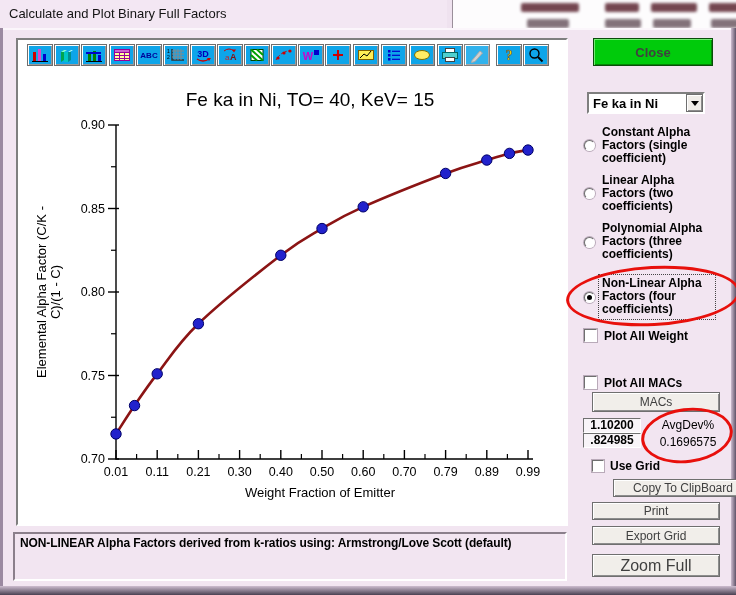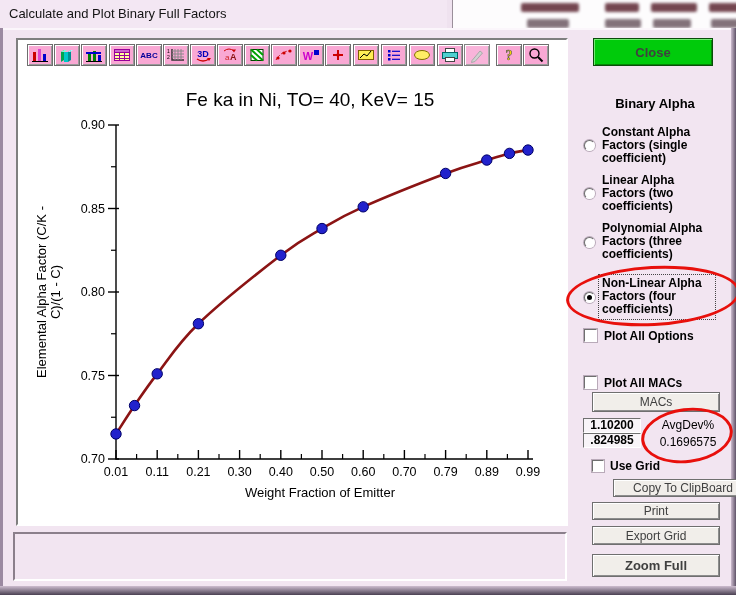--- a/index.html
+++ b/index.html
@@ -21,36 +21,36 @@
     border-top:2px solid #fbf6fb; }
   .frame-left  { position:absolute; left:0; top:28px; width:3px; height:567px; background:#9b89a1; }
   .frame-right { position:absolute; left:731px; top:28px; width:5px; height:567px;
     background:linear-gradient(to right,#cdbccf,#5f5368); }
   .frame-bottom{ position:absolute; left:0; top:586px; width:736px; height:9px;
     background:linear-gradient(#cdbccf,#4a4152); }
   
   #chart-panel { position:absolute; left:16px; top:38px; width:552px; height:488px; background:#fff;
     border:2px solid; border-color:#7f7f7f #ffffff #ffffff #7f7f7f; }
   
-  .tb { position:absolute; top:4px; width:26px; height:22px; background:#f9a8d4;
+  .tb { position:absolute; top:4px; width:26px; height:22px; background:#0ea5e9;
     border:1px solid #6e6e6e; box-shadow:inset 1px 1px 0 #ffffff, inset -1px -1px 0 #9a9a9a;
     display:flex; align-items:center; justify-content:center; padding:0; }
   .tb.disabled { opacity:.85; }
   #chart-svg { position:absolute; left:0; top:30px; }
   
   #status-box { position:absolute; left:13px; top:532px; width:554px; height:49px;
     border:2px solid; border-color:#8b7f8b #ffffff #ffffff #8b7f8b;
     padding:3px 5px; font-size:12px; font-weight:bold; letter-spacing:-0.1px; }
   #status-box div { white-space:pre; line-height:13px; }
   
   .btn3d { position:absolute; background:#f1eeea; border:1px solid #6f6f6f;
     box-shadow:inset 1px 1px 0 #ffffff, inset -1px -1px 0 #8d8d8d;
     font-family:"Liberation Sans", sans-serif; font-size:12px; color:#404040;
     display:flex; align-items:center; justify-content:center; }
-  .btn3d.bold { font-weight:bold; font-size:13px; }
+  .btn3d.bold { font-weight:normal; font-size:16px; }
   #close-btn { left:593px; top:38px; width:120px; height:28px; background:#00cb0b;
     border:1px solid #0a4d0a; box-shadow:inset 1px 1px 0 #72ea72, inset -1px -1px 0 #068706;
     font-weight:bold; font-size:13px; }
   
   .blabel { position:absolute; font-size:12px; font-weight:bold; line-height:13px; }
   
   #combo { position:absolute; left:587px; top:92px; width:118px; height:22px; background:#fff;
     border:2px solid; border-color:#7f7f7f #ffffff #ffffff #7f7f7f; }
   #combo .val { position:absolute; left:4px; top:1px; font-size:13px; font-weight:bold; line-height:17px; }
   #combo .arrow { position:absolute; right:0; top:0; width:17px; height:18px; background:#f0ede9;
@@ -303,45 +303,52 @@
         <circle cx="304" cy="158.54000000000005" r="5.2" fill="#2222cc" stroke="#000066" stroke-width="1"></circle>
         <circle cx="345.20000000000005" cy="136.83000000000004" r="5.2" fill="#2222cc" stroke="#000066" stroke-width="1"></circle>
         <circle cx="427.6" cy="103.43000000000006" r="5.2" fill="#2222cc" stroke="#000066" stroke-width="1"></circle>
         <circle cx="468.8" cy="90.07000000000005" r="5.2" fill="#2222cc" stroke="#000066" stroke-width="1"></circle>
         <circle cx="491.46" cy="83.39000000000004" r="5.2" fill="#2222cc" stroke="#000066" stroke-width="1"></circle>
         <circle cx="510" cy="80.05000000000001" r="5.2" fill="#2222cc" stroke="#000066" stroke-width="1"></circle>
       </svg>
   </div>
 
   <div id="status-box">
+    <div>NON-LINEAR Alpha Factors derived from k-ratios using: Armstrong/Love Scott (default)</div>
   </div>
 
   <button class="btn3d" id="close-btn">Close</button>
 
   <div class="blabel" style="left:585px;top:73px;width:140px;text-align:center;font-size:13px;margin-top:24px;">Binary Alpha</div>
 
+  <div id="combo">
+    <span class="val">Fe ka in Ni</span>
+    <span class="arrow">
+        <span></span>
+      </span>
+  </div>
 
   <div class="radio" style="left:584px;top:140px;"></div>
   <div class="blabel" style="left:602px;top:126px;width:114px;">Constant Alpha Factors (single coefficient)</div>
 
   <div class="radio" style="left:584px;top:188px;"></div>
   <div class="blabel" style="left:602px;top:174px;width:114px;">Linear Alpha Factors (two coefficients)</div>
 
   <div class="radio" style="left:584px;top:237px;"></div>
   <div class="blabel" style="left:602px;top:222px;width:114px;">Polynomial Alpha Factors (three coefficients)</div>
 
   <div class="radio sel" style="left:584px;top:292px;">
       <span class="dot"></span>
     </div>
   <div class="focus-rect" style="left:598px;top:274px;width:118px;height:46px;"></div>
   <div class="blabel" style="left:602px;top:277px;width:114px;">Non-Linear Alpha Factors (four coefficients)</div>
   <div class="red-ellipse" style="left:566px;top:266px;width:174px;height:60px;transform:rotate(-3deg);"></div>
 
   <div class="cbox" style="left:584px;top:329px;"></div>
-  <div class="blabel" style="left:604px;top:330px;">Plot All Options</div>
+  <div class="blabel" style="left:604px;top:330px;">Plot All Weight</div>
 
   <div class="cbox" style="left:584px;top:376px;"></div>
   <div class="blabel" style="left:604px;top:377px;">Plot All MACs</div>
   <button class="btn3d" style="left:592px;top:392px;width:128px;height:20px;">MACs</button>
 
   <div class="valbox" style="left:583px;top:418px;">1.10200</div>
   <div class="valbox" style="left:583px;top:433px;">.824985</div>
   <div class="avgtxt" style="left:648px;top:418px;width:80px;text-align:center;">AvgDev%</div>
   <div class="avgtxt" style="left:644px;top:435px;width:88px;text-align:center;">0.1696575</div>
   <div class="red-ellipse" style="left:641px;top:408px;width:92px;height:55px;transform:rotate(-7deg);"></div>

